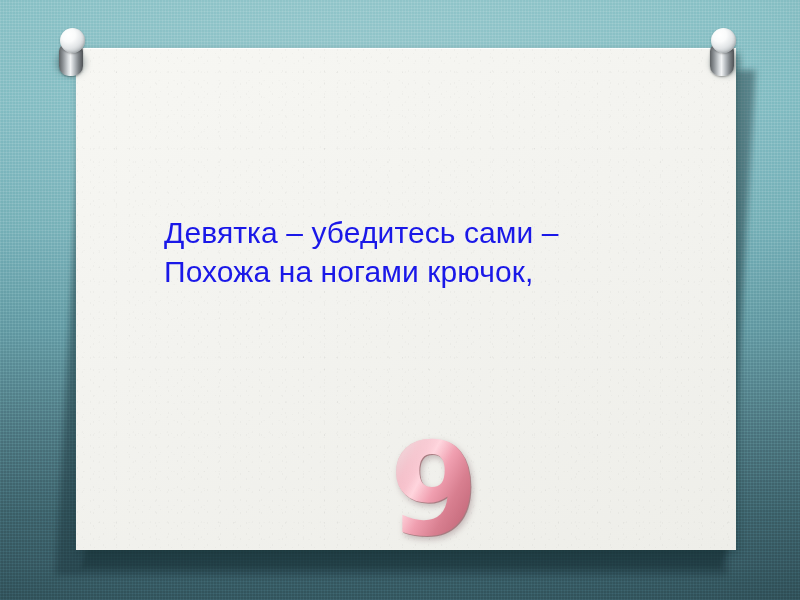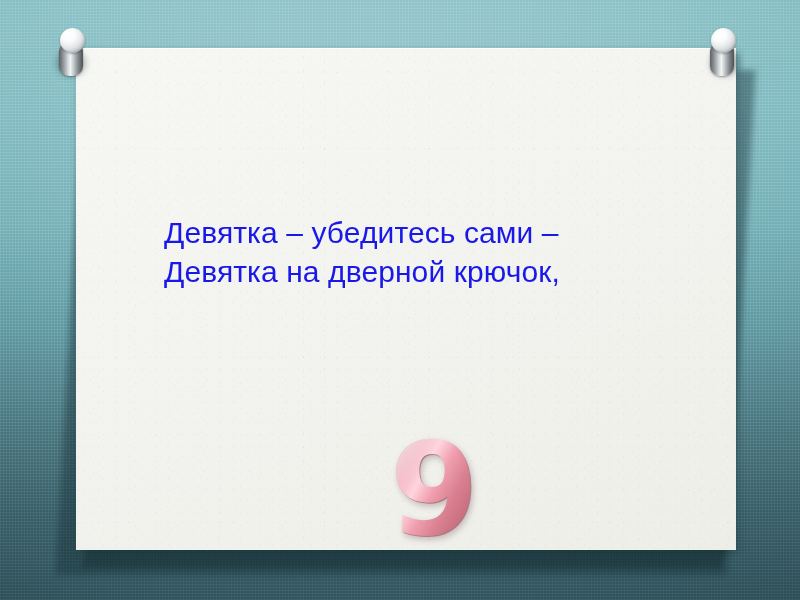--- a/index.html
+++ b/index.html
@@ -263,21 +263,21 @@
   <div class="slide-vignette"></div>
 
   <div class="sheet-shadow"></div>
   <div class="sheet-shadow-2"></div>
 
   <div class="sheet">
     <div class="sheet-grain"></div>
 
     <div class="poem">
       <span class="poem-line">Девятка – убедитесь сами –</span>
-      <span class="poem-line">Девятка на дверной крючок,</span>
+      <span class="poem-line">Похожа на ногами крючок,</span>
     </div>
 
     <div class="digit-wrap">
       <div class="digit">9</div>
       <div class="digit-gloss">9</div>
     </div>
   </div>
 
   <div class="pin pin-left">
     <div class="pin-shadow"></div>

